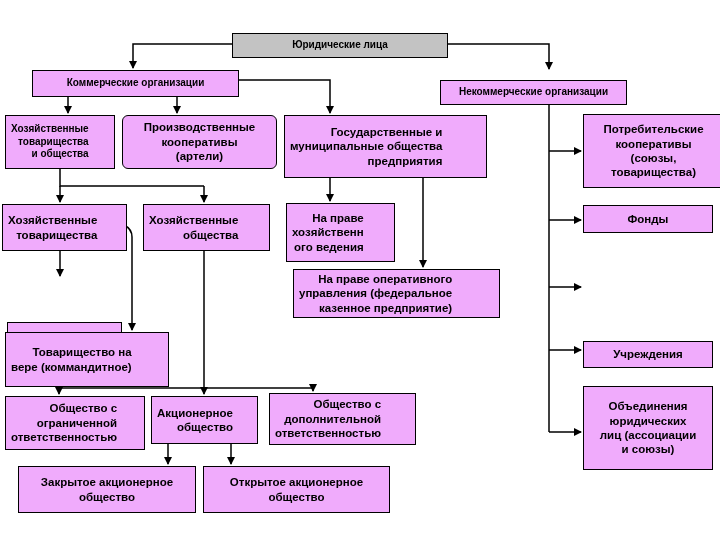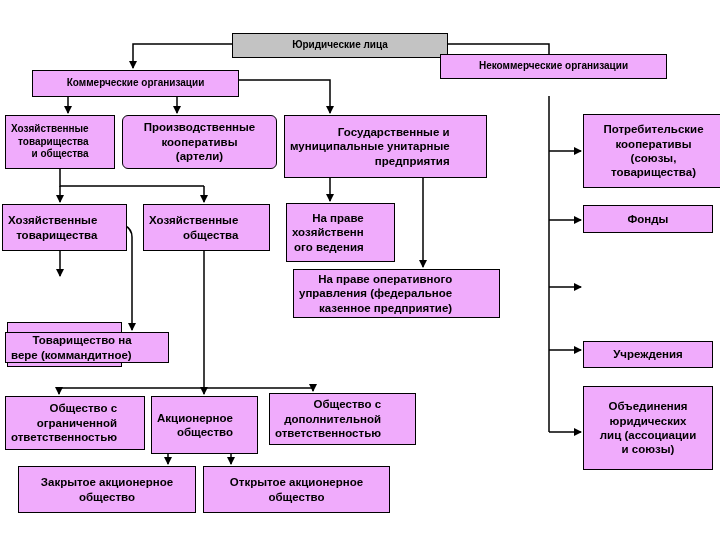--- a/index.html
+++ b/index.html
@@ -19,36 +19,36 @@
   .center{align-items:center;text-align:center;}
   .gray{background:#c3c3c3;}
   .hdr{font-size:10px;}
   .small{font-size:10px;}
   svg.wires{position:absolute;left:0;top:0;width:720px;height:540px;}
   svg.wires path{stroke:#000;stroke-width:1.5;fill:none;}
 
   
   .b-title        {left:232px;top:33px;width:216px;height:25px;}
   .b-commercial   {left:32px; top:70px; width:207px;height:27px;}
-  .b-noncommercial{left:440px;top:54px; width:227px;height:25px;}
+  .b-noncommercial{left:440px;top:80px; width:187px;height:25px;}
   .b-hoz-tov-obsh {left:5px;  top:115px;width:110px;height:54px;}
   .b-proizv-koop  {left:122px;top:115px;width:155px;height:54px;border-radius:6px;}
   .b-gos-mun      {left:284px;top:115px;width:203px;height:63px;}
   .b-potreb-koop  {left:583px;top:114px;width:141px;height:74px;}
   .b-hoz-tov      {left:2px;  top:204px;width:125px;height:47px;}
   .b-hoz-obsh     {left:143px;top:204px;width:127px;height:47px;}
   .b-na-prave-hoz {left:286px;top:203px;width:109px;height:59px;}
   .b-fondy        {left:583px;top:205px;width:130px;height:28px;}
   .b-polnoe-tov   {left:7px;  top:278px;width:115px;height:45px;margin-top:44px;}
   .b-na-prave-oper{left:293px;top:269px;width:207px;height:49px;}
   .b-obsh-relig   {left:583px;top:250px;width:130px;height:73px;}
-  .b-tov-na-vere  {left:5px;  top:332px;width:164px;height:31px;}
+  .b-tov-na-vere  {left:5px;  top:332px;width:164px;height:55px;}
   .b-uchrezhd     {left:583px;top:341px;width:130px;height:27px;}
   .b-ooo          {left:5px;  top:396px;width:140px;height:54px;}
-  .b-ao           {left:151px;top:396px;width:107px;height:58px;}
+  .b-ao           {left:151px;top:396px;width:107px;height:48px;}
   .b-odo          {left:269px;top:393px;width:147px;height:52px;}
   .b-obyedineniya {left:583px;top:386px;width:130px;height:84px;}
   .b-zao          {left:18px; top:466px;width:178px;height:47px;}
   .b-oao          {left:203px;top:466px;width:187px;height:47px;}
 </style>
 </head>
 <body>
 
 <div id="stage">
 
@@ -101,21 +101,21 @@
 
   <div class="box b-hoz-tov-obsh left small">Хозяйственные
 товарищества
 и общества</div>
 
   <div class="box b-proizv-koop center">Производственные
 кооперативы
 (артели)</div>
 
   <div class="box b-gos-mun left">Государственные и
-муниципальные унитарные
+муниципальные общества
 предприятия</div>
 
   <div class="box b-potreb-koop center">Потребительские
 кооперативы
 (союзы,
 товарищества)</div>
 
   <div class="box b-hoz-tov left">Хозяйственные
 товарищества</div>
 

